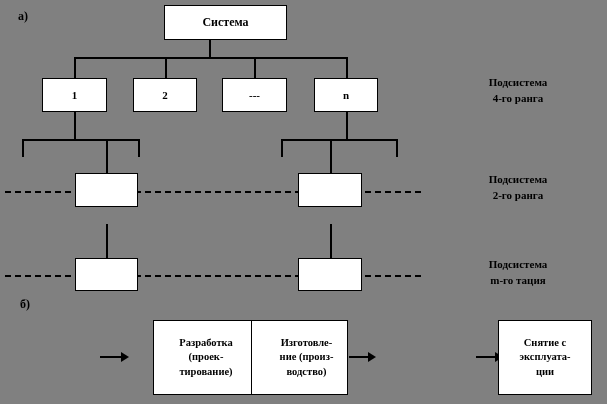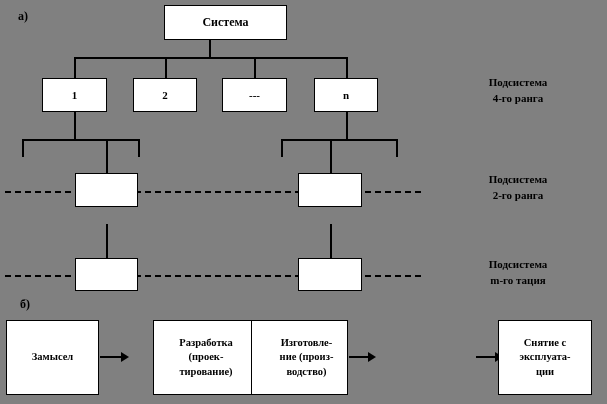--- a/index.html
+++ b/index.html
@@ -156,21 +156,20 @@
   <div class="node node-empty" style="left:298px; top:258px; width:64px; height:33px;"></div>
 
   <div class="rank-label" style="left:443px; top:75px; width:150px;"><span>Подсистема</span><br><span>4-го ранга</span></div>
 
   <div class="rank-label" style="left:443px; top:172px; width:150px;"><span>Подсистема</span><br><span>2-го ранга</span></div>
 
   <div class="rank-label" style="left:443px; top:257px; width:150px;"><span>Подсистема</span><br><span>m-го тация</span></div>
 
   <div class="part-label" style="left:20px; top:298px;">б)</div>
 
-  <div class="flow-node" style="left:6px; top:320px; width:93px; height:75px;">Замысел</div>
 
   <div class="arrow" style="left:100px; top:352px; width:29px;">
     <div class="shaft"></div>
     <div class="head"></div>
   </div>
 
   <div class="flow-node" style="left:143px; top:320px; width:106px; height:75px;margin-left:10px;">Разработка
 (проек-
 тирование)</div>
 

